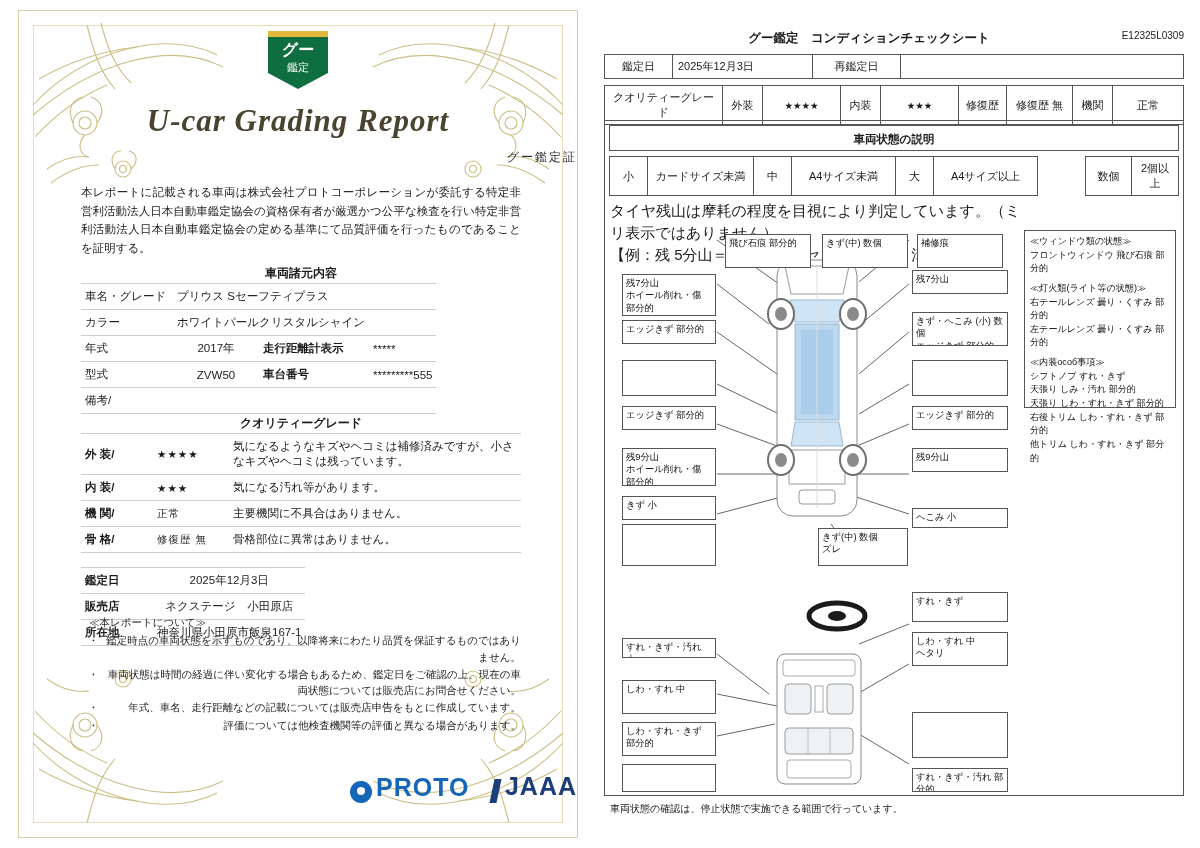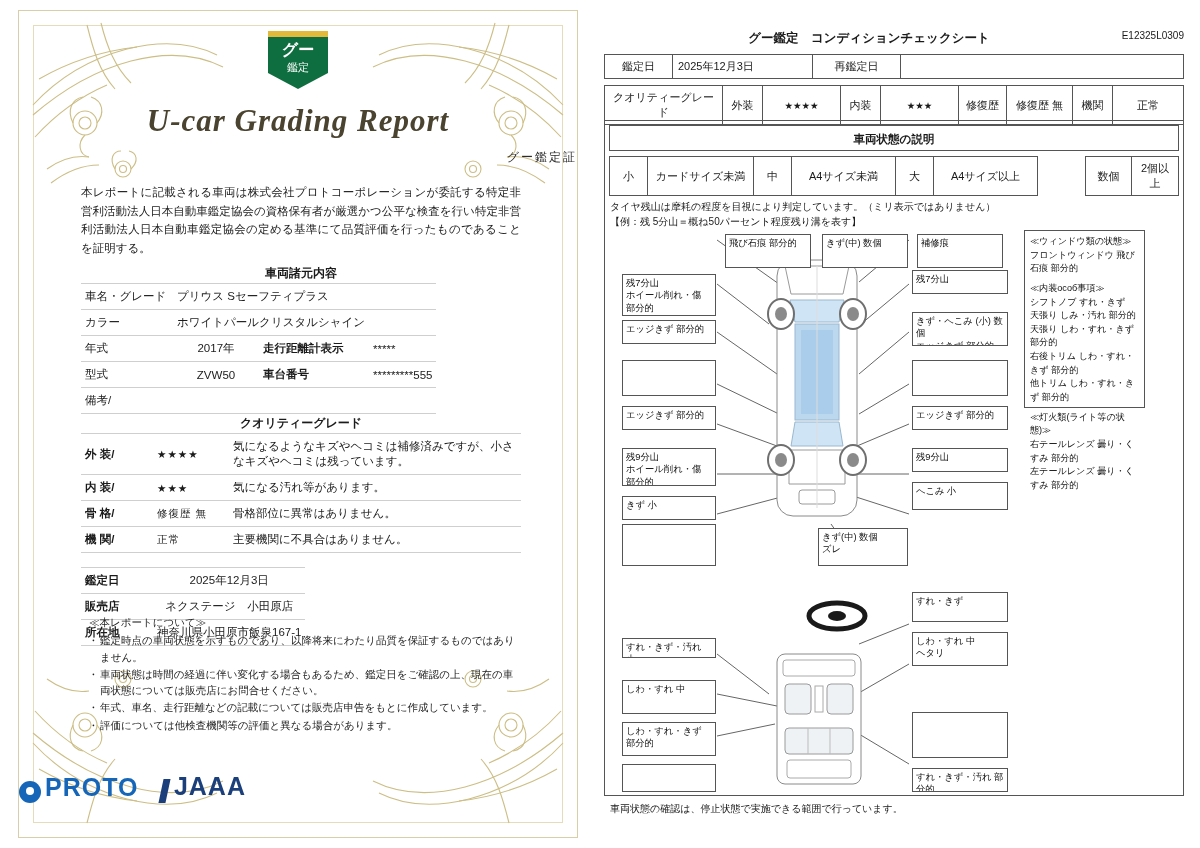--- a/index.html
+++ b/index.html
@@ -59,25 +59,25 @@
   .lbl2 { width:72px; font-weight:bold; color:#1b1b1b; }
   .val { color:#1b1b1b; }
   .stars { color:#1b1b1b; letter-spacing:1px; font-size:10.5px; }
   .ctr { text-align:center; }
 
   .notes {
     position:absolute; left:70px; right:56px; top:603px;
     font-size:10.5px; line-height:1.55; color:#222;
   }
   .notes .nt { margin-bottom:1px; }
-  .notes ul { list-style:none; margin:2px 0 0 0; padding:0; }
+  .notes ul { list-style:none; margin:2px 0 0 0; padding:0;text-align:right; }
   .notes li { position:relative; padding-left:11px; margin-bottom:1px; }
   .notes li:before { content:"\30FB"; position:absolute; left:-1px; top:0; }
 
-  .logos { position:absolute; left:0; right:0; bottom:34px; text-align:left; }
+  .logos { position:absolute; left:0; right:0; bottom:34px; text-align:right; }
   .logo-proto, .logo-jaaa { display:inline-block; vertical-align:middle; }
   .logo-proto { margin-right:18px; }
   .proto-txt { font-weight:bold; font-size:25px; color:#1566b8; letter-spacing:1px; font-family:"Liberation Sans", sans-serif; }
   .jaaa-txt { font-weight:bold; font-size:25px; color:#1b3f7a; letter-spacing:1px; }
   .pin { display:inline-block; width:22px; height:22px; border-radius:50%; background:#1566b8; position:relative; vertical-align:middle; margin-right:4px; }
   .pin:after { content:""; position:absolute; left:7px; top:6px; width:8px; height:8px; border-radius:50%; background:#fff; }
   .jbar { display:inline-block; width:7px; height:24px; background:#1b3f7a; vertical-align:middle; margin-right:6px; transform:skewX(-12deg); }
 
   
   .sheet { position:absolute; left:604px; top:24px; width:580px; height:796px; }
@@ -92,21 +92,21 @@
   .box {
     position:absolute; border:1px solid #555; background:#fff;
     font-size:9.3px; line-height:1.32; padding:2px 3px; color:#111;
     overflow:hidden;
   }
   .sidebox {
     position:absolute; border:1px solid #555; background:#fff;
     font-size:9.1px; line-height:1.5; padding:4px 5px; color:#111;
   }
   .sidebox .hd { }
-  .tire-note { position:absolute; font-size:10px; line-height:1.45; }
+  .tire-note { position:absolute; font-size:15px; line-height:1.45; }
   .foot-note { position:absolute; font-size:10px; }
   .diagram-wrap { position:absolute; }
   .expl-head { position:absolute; left:0; right:0; text-align:center; font-size:11.5px; font-weight:bold; }
 </style>
 </head>
 <body>
 
 <div class="page">
 
   <div class="cert">
@@ -235,28 +235,28 @@
         <td class="lbl2">外 装/</td>
         <td class="stars" style="width:76px;">★★★★</td>
         <td class="val">気になるようなキズやヘコミは補修済みですが、小さなキズやヘコミは残っています。</td>
       </tr>
       <tr>
         <td class="lbl2">内 装/</td>
         <td class="stars">★★★</td>
         <td class="val">気になる汚れ等があります。</td>
       </tr>
       <tr>
+        <td class="lbl2">機 関/</td>
+        <td class="stars">正常</td>
+        <td class="val">主要機関に不具合はありません。</td>
+      </tr>
+      <tr>
         <td class="lbl2">骨 格/</td>
         <td class="stars">修復歴 無</td>
         <td class="val">骨格部位に異常はありません。</td>
-      </tr>
-      <tr>
-        <td class="lbl2">機 関/</td>
-        <td class="stars">正常</td>
-        <td class="val">主要機関に不具合はありません。</td>
       </tr>
     </tbody>
       </table>
 
     <table class="tbl" style="top:556px;">
       <tbody>
           <tr>
         <td class="lbl2">鑑定日</td>
         <td class="val ctr">2025年12月3日</td>
       </tr>
@@ -443,52 +443,52 @@
 ホイール削れ・傷 部分的</div>
     <div class="box" style="left:18px;top:472px;width:94px;height:24px;">きず 小</div>
     <div class="box" style="left:18px;top:500px;width:94px;height:42px;"></div>
 
     <div class="box" style="left:308px;top:246px;width:96px;height:24px;">残7分山</div>
     <div class="box" style="left:308px;top:288px;width:96px;height:34px;white-space:pre-line;">きず・へこみ (小) 数個
 エッジきず 部分的</div>
     <div class="box" style="left:308px;top:336px;width:96px;height:36px;"></div>
     <div class="box" style="left:308px;top:382px;width:96px;height:24px;">エッジきず 部分的</div>
     <div class="box" style="left:308px;top:424px;width:96px;height:24px;">残9分山</div>
-    <div class="box" style="left:308px;top:458px;width:96px;height:28px;font-family:Liberation Serif, serif;">へこみ 小</div>
+    <div class="box" style="left:308px;top:484px;width:96px;height:20px;font-family:Liberation Serif, serif;">へこみ 小</div>
 
     <div class="box" style="left:214px;top:504px;width:90px;height:38px;white-space:pre-line;">きず(中) 数個
 ズレ</div>
 
     <div class="box" style="left:308px;top:568px;width:96px;height:30px;">すれ・きず</div>
     <div class="box" style="left:308px;top:608px;width:96px;height:34px;white-space:pre-line;">しわ・すれ 中
 ヘタリ</div>
     <div class="box" style="left:308px;top:688px;width:96px;height:46px;"></div>
     <div class="box" style="left:308px;top:744px;width:96px;height:24px;">すれ・きず・汚れ 部分的</div>
 
     <div class="box" style="left:18px;top:614px;width:94px;height:20px;">すれ・きず・汚れ 小</div>
     <div class="box" style="left:18px;top:656px;width:94px;height:34px;">しわ・すれ 中</div>
     <div class="box" style="left:18px;top:698px;width:94px;height:34px;">しわ・すれ・きず 部分的</div>
     <div class="box" style="left:18px;top:740px;width:94px;height:28px;"></div>
 
-    <div class="sidebox" style="left:420px;top:206px;width:121px;height:178px;">
+    <div class="sidebox" style="left:420px;top:206px;width:152px;height:178px;">
       <div>
         <div class="hd">≪ウィンドウ類の状態≫</div>
         <div>フロントウィンドウ 飛び石痕 部分的</div>
+      </div>
+      <div style="margin-top:6px;">
+        <div class="hd">≪灯火類(ライト等の状態)≫</div>
+        <div>右テールレンズ 曇り・くすみ 部分的</div>
+        <div>左テールレンズ 曇り・くすみ 部分的</div>
       </div>
       <div style="margin-top:6px;">
         <div class="hd">≪内装особ事項≫</div>
         <div>シフトノブ すれ・きず</div>
         <div>天張り しみ・汚れ 部分的</div>
         <div>天張り しわ・すれ・きず 部分的</div>
         <div>右後トリム しわ・すれ・きず 部分的</div>
         <div>他トリム しわ・すれ・きず 部分的</div>
       </div>
-      <div style="margin-top:6px;">
-        <div class="hd">≪灯火類(ライト等の状態)≫</div>
-        <div>右テールレンズ 曇り・くすみ 部分的</div>
-        <div>左テールレンズ 曇り・くすみ 部分的</div>
-      </div>
     </div>
 
     <div class="foot-note" style="left:6px;top:778px;">車両状態の確認は、停止状態で実施できる範囲で行っています。</div>
   </div>
 
 </div>
 
 </body></html>

